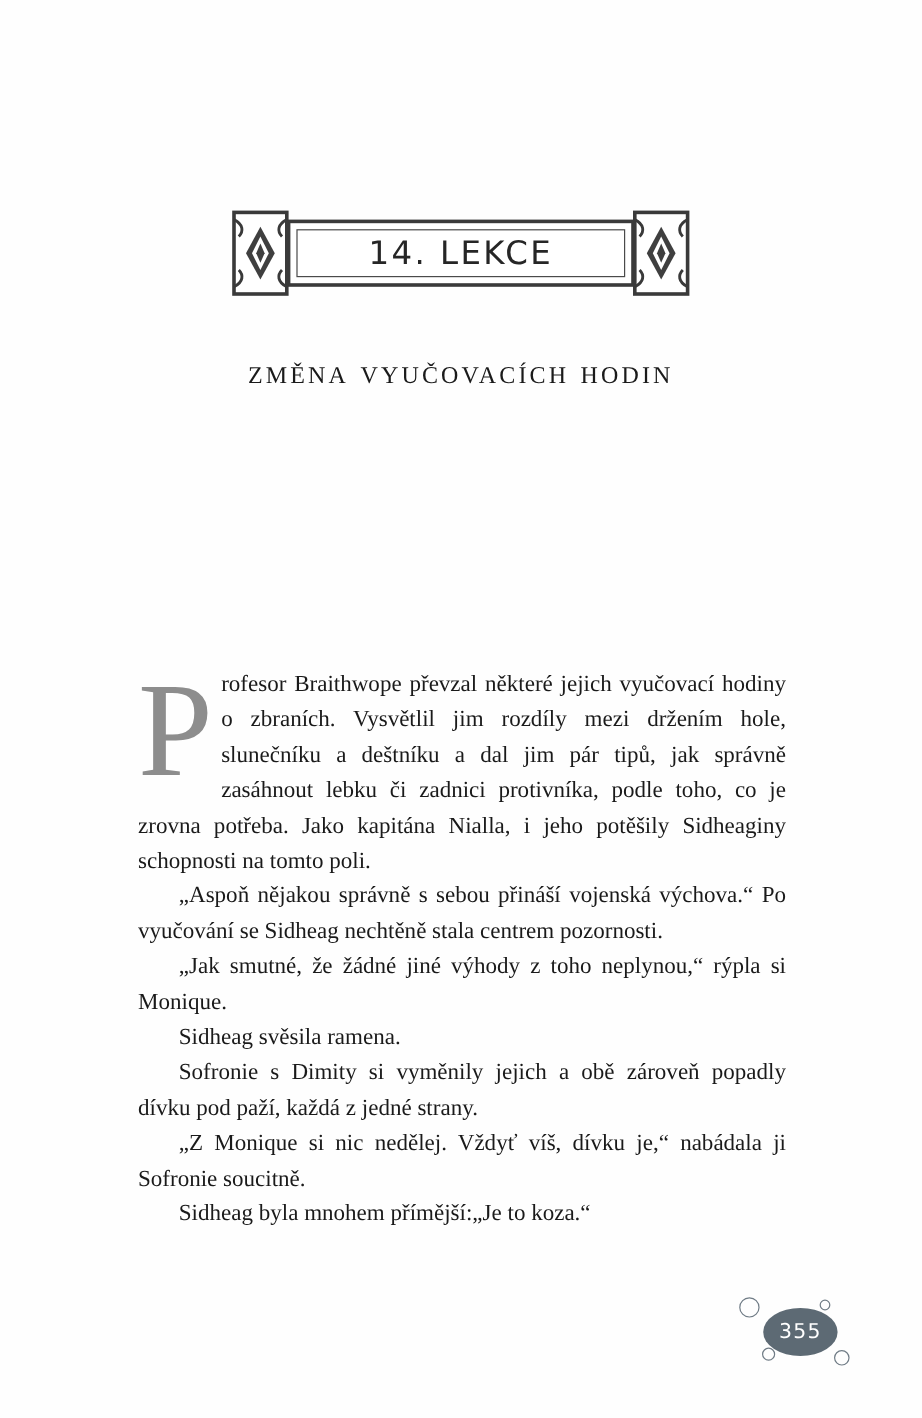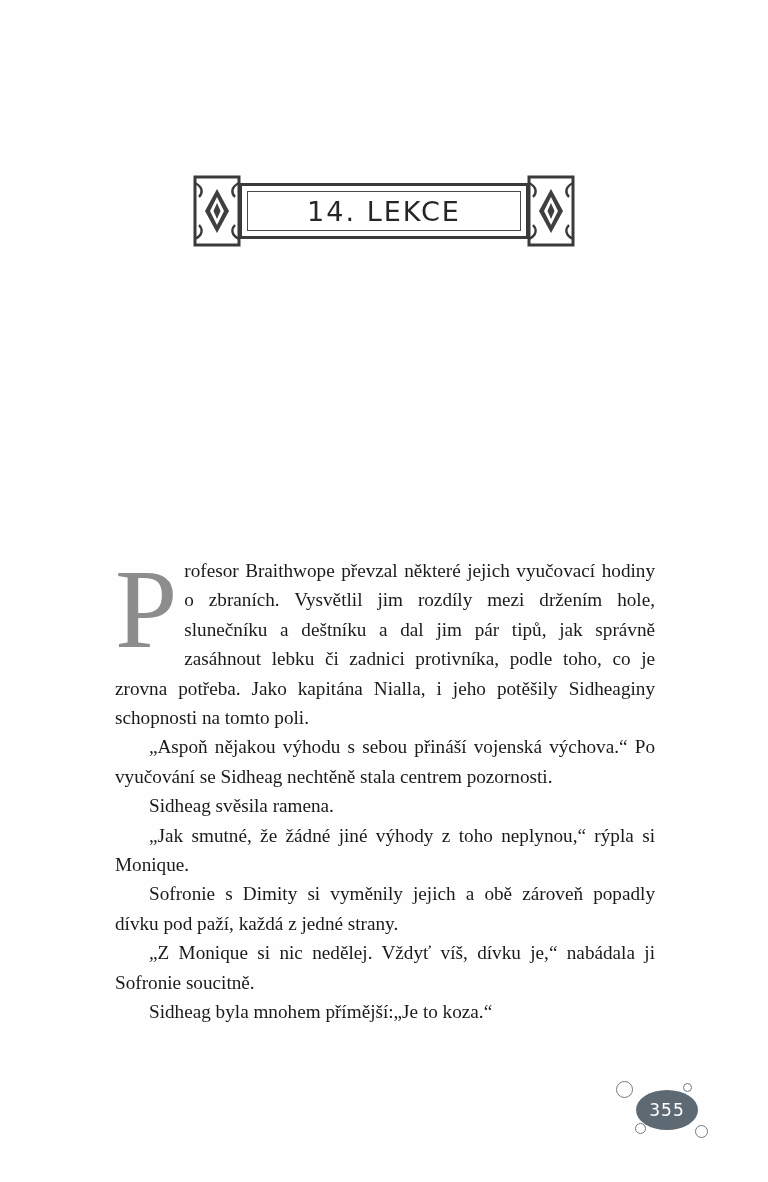--- a/index.html
+++ b/index.html
@@ -185,28 +185,29 @@
         <path d="M28 30 L31.5 38 L28 46 L24.5 38 Z" fill="#3f3f3f"></path>
         <path d="M6 10 C14 14, 14 20, 10 24" fill="none" stroke="#3a3a3a" stroke-width="2.4"></path>
         <path d="M50 10 C42 14, 42 20, 46 24" fill="none" stroke="#3a3a3a" stroke-width="2.4"></path>
         <path d="M6 66 C14 62, 14 56, 10 52" fill="none" stroke="#3a3a3a" stroke-width="2.4"></path>
         <path d="M50 66 C42 62, 42 56, 46 52" fill="none" stroke="#3a3a3a" stroke-width="2.4"></path>
       </svg>
 
     </div>
   </div>
 
+  <div class="subtitle">Změna vyučovacích hodin</div>
 
   <div class="body-text">
     <p class="first">
       <span class="dropcap">P</span><span>rofesor Braithwope převzal některé jejich vyučovací hodiny o zbraních. Vysvětlil jim rozdíly mezi držením hole, slunečníku a deštníku a dal jim pár tipů, jak správně zasáhnout lebku či zadnici protivníka, podle toho, co je zrovna potřeba. Jako kapitána Nialla, i jeho potěšily Sidheaginy schopnosti na tomto poli.</span>
     </p>
-    <p>„Aspoň nějakou výhodu s sebou přináší vojenská výchova.“ Po vyučování se Sidheag nechtěně stala centrem pozornosti.</p>
+    <p>„Aspoň nějakou správně s sebou přináší vojenská výchova.“ Po vyučování se Sidheag nechtěně stala centrem pozornosti.</p>
+    <p>„Jak smutné, že žádné jiné výhody z toho neplynou,“ rýpla si Monique.</p>
     <p>Sidheag svěsila ramena.</p>
-    <p>„Jak smutné, že žádné jiné výhody z toho neplynou,“ rýpla si Monique.</p>
     <p>Sofronie s Dimity si vyměnily jejich a obě zároveň popadly dívku pod paží, každá z jedné strany.</p>
     <p>„Z Monique si nic nedělej. Vždyť víš, dívku je,“ nabádala ji Sofronie soucitně.</p>
     <p>Sidheag byla mnohem přímější:„Je to koza.“</p>
   </div>
 
   <div class="folio">
     <div class="bub b1"></div>
     <div class="bub b2"></div>
     <div class="bub b3"></div>
     <div class="bub b4"></div>

